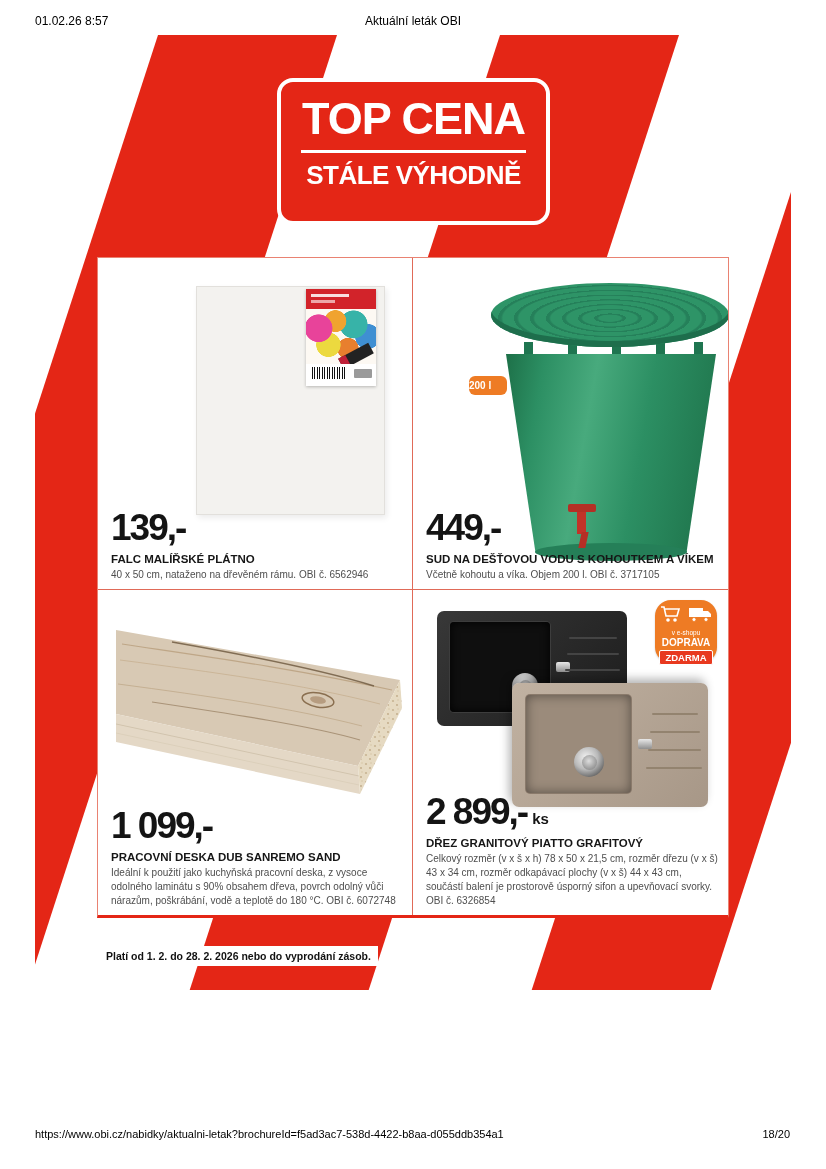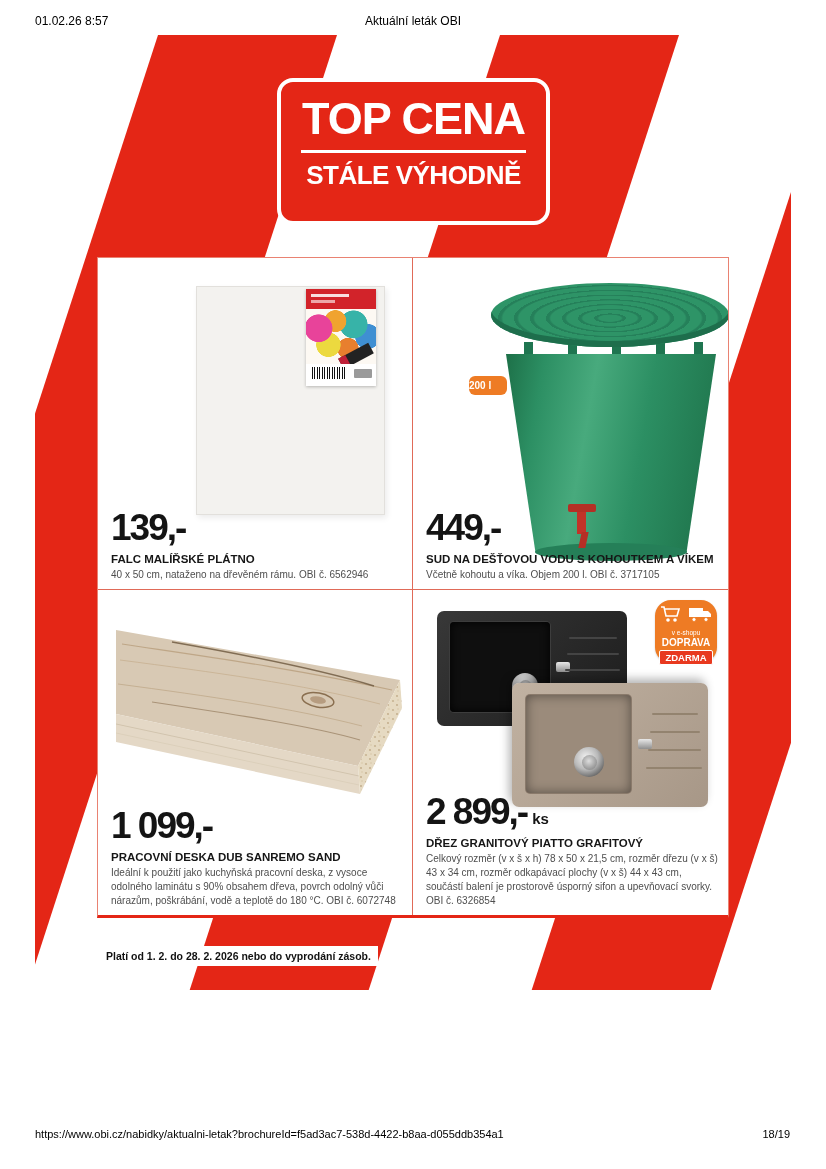--- a/index.html
+++ b/index.html
@@ -254,14 +254,14 @@
           <div class="ptitle">DŘEZ GRANITOVÝ PIATTO GRAFITOVÝ</div>
           <div class="pdesc">Celkový rozměr (v x š x h) 78 x 50 x 21,5 cm, rozměr dřezu (v x š) 43 x 34 cm, rozměr odkapávací plochy (v x š) 44 x 43 cm, součástí balení je prostorově úsporný sifon a upevňovací svorky. OBI č. 6326854</div>
         </div>
       </div>
     </div>
 
     <div class="validity">Platí od 1. 2. do 28. 2. 2026 nebo do vyprodání zásob.</div>
   </div>
 
   <div class="ftr-url">https://www.obi.cz/nabidky/aktualni-letak?brochureId=f5ad3ac7-538d-4422-b8aa-d055ddb354a1</div>
-  <div class="ftr-page">18/19</div>
+  <div class="ftr-page">18/20</div>
 </div>
 
 </body></html>

